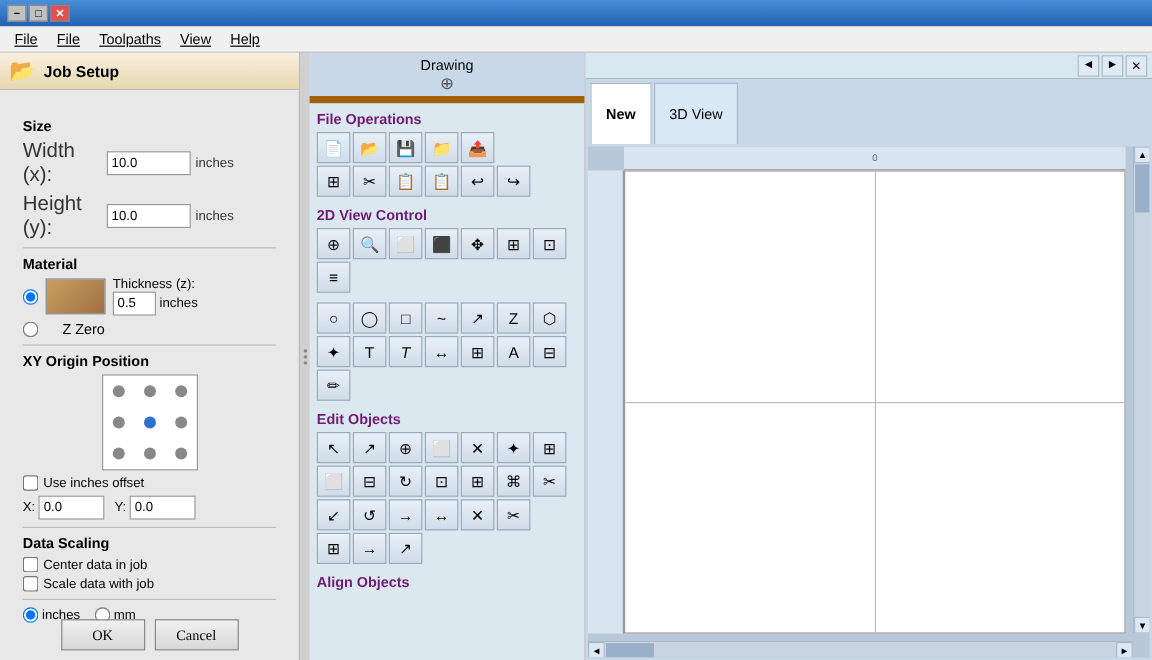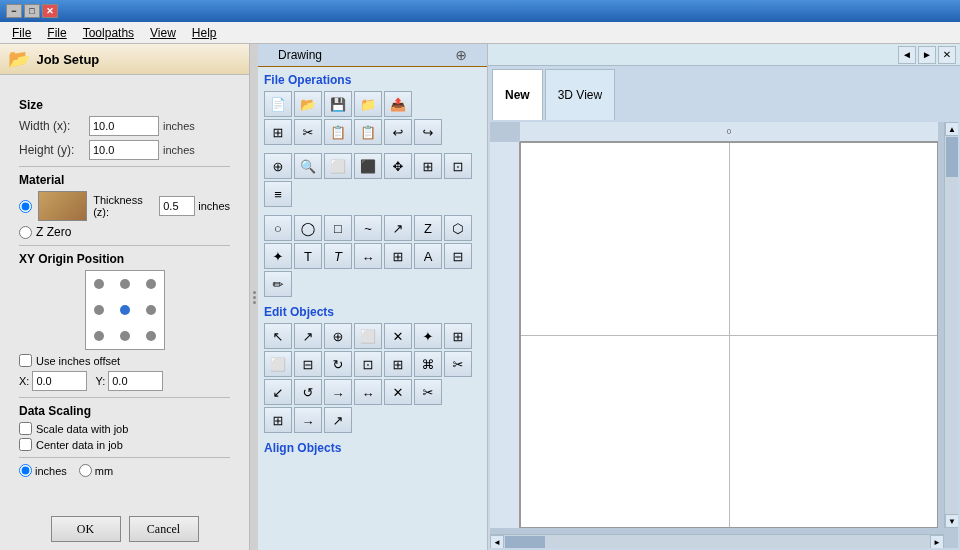--- a/index.html
+++ b/index.html
@@ -61,35 +61,35 @@
     }
     .folder-icon { font-size: 18px; }
 
     .left-content { padding: 19px; overflow-y: auto; }
 
     .section-title { font-weight: bold; font-size: 12px; margin-bottom: 4px; margin-top: 4px; }
 
     .form-row {
       display: flex; align-items: center; margin-bottom: 4px;
     }
-    .form-label { width: 70px; font-size: 12px; color: #333; }
+    .form-label { width: 70px; font-size: 17px; color: #333; }
     .form-input {
       width: 70px; height: 20px; border: 1px solid #999; background: white;
       padding: 0 3px; font-size: 11px;
     }
     .form-unit { margin-left: 4px; font-size: 11px; color: #333; }
     .material-row { display: flex; align-items: center; gap: 6px; margin-bottom: 4px; }
     .material-preview {
       width: 50px; height: 30px;
       background: linear-gradient(135deg, #c8a060, #a07040);
       border: 1px solid #888;
     }
-    .material-thickness { display: flex; flex-direction: row; font-size: 11px; }
-
-    .z-zero-row { display: flex; align-items: center; gap: 4px; }
+    .material-thickness { display: flex; flex-direction: column; font-size: 11px; }
+
+    .z-zero-row { display: flex; align-items: center; gap: 20px; }
     .radio-btn { cursor: pointer; }
     .xy-grid {
       width: 80px; height: 80px; border: 1px solid #999;
       background: white; margin: 4px auto;
       position: relative; display: grid; grid-template-columns: repeat(3,1fr); grid-template-rows: repeat(3,1fr);
     }
     .xy-dot {
       width: 10px; height: 10px; border-radius: 50%; background: #888;
       margin: auto; cursor: pointer;
     }
@@ -122,27 +122,27 @@
     .splitter-dots { display: flex; flex-direction: column; gap: 2px; }
     .splitter-dot { width: 3px; height: 3px; background: #888; border-radius: 50%; }
 
     
     .middle-panel {
       width: 230px; background: #dce8f0;
       border-right: 1px solid #bbb;
       display: flex; flex-direction: column;
     }
     .middle-header {
-      background: #c8d8e8; border-bottom: 1px solid #a16207;
-      padding: 3px 20px; display: flex; align-items: center; justify-content: space-between;
+      background: #c8d8e8; border-bottom: 6px solid #a16207;
+      padding: 3px 8px; display: flex; align-items: center; justify-content: space-between; flex-direction: column;
     }
     .middle-content { padding: 6px; overflow-y: auto; flex: 1; }
 
     .tool-section { margin-bottom: 8px; }
-    .tool-section-title { font-weight: bold; font-size: 12px; margin-bottom: 4px; color: #1d4ed8; }
+    .tool-section-title { font-weight: bold; font-size: 12px; margin-bottom: 4px; color: #701a75; }
     .tool-row { display: flex; gap: 2px; margin-bottom: 2px; flex-wrap: wrap; }
     .tool-btn {
       width: 28px; height: 26px; border: 1px solid #9aabbc; background: linear-gradient(to bottom, #e8f0f8, #d0dce8);
       cursor: pointer; display: flex; align-items: center; justify-content: center;
       font-size: 13px;
     }
 
     
     .right-panel {
       flex: 1; background: #c8d8e8;
@@ -304,25 +304,25 @@
           <span>Y:</span>
           <input type="text" value="0.0" style="">
         </div>
       </div>
 
       <div class="section-divider"></div>
 
       <div class="section-title">Data Scaling</div>
       <div class="checkbox-row">
         <input type="checkbox" class="form-checkbox" style="">
-        <span>Scale data with job</span>
+        <span>Center data in job</span>
       </div>
       <div class="checkbox-row">
         <input type="checkbox" class="form-checkbox" style="">
-        <span>Center data in job</span>
+        <span>Scale data with job</span>
       </div>
 
       <div class="section-divider"></div>
 
       <div class="units-row">
         <label class="radio-label">
           <input type="radio" name="units" checked="" style="">
           <span>inches</span>
         </label>
         <label class="radio-label">
@@ -367,20 +367,21 @@
           <div class="tool-btn">⊞</div>
           <div class="tool-btn">✂</div>
           <div class="tool-btn">📋</div>
           <div class="tool-btn">📋</div>
           <div class="tool-btn">↩</div>
           <div class="tool-btn">↪</div>
         </div>
       </div>
 
       <div class="tool-section">
+        <div class="tool-section-title">2D View Control</div>
         <div class="tool-row">
           <div class="tool-btn">⊕</div>
           <div class="tool-btn">🔍</div>
           <div class="tool-btn">⬜</div>
           <div class="tool-btn">⬛</div>
           <div class="tool-btn">✥</div>
           <div class="tool-btn">⊞</div>
           <div class="tool-btn">⊡</div>
           <div class="tool-btn">≡</div>
         </div>

